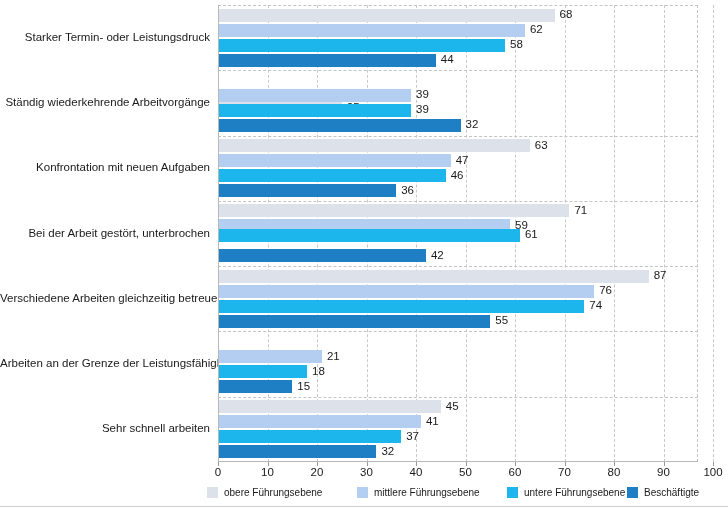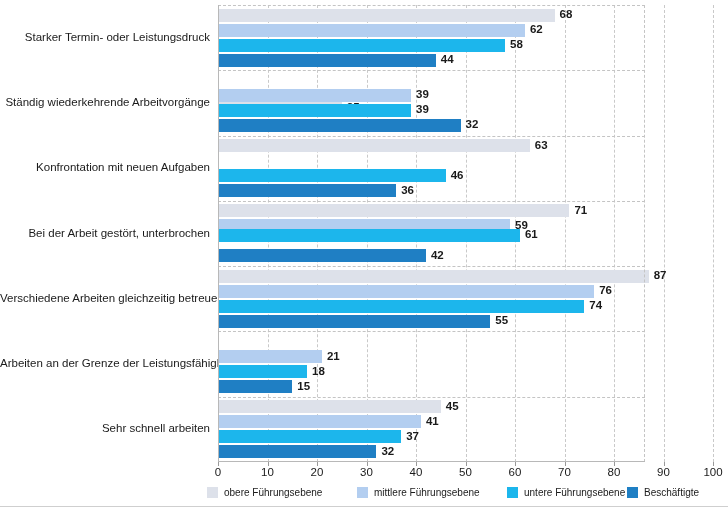--- a/index.html
+++ b/index.html
@@ -9,21 +9,21 @@
     font-family:"Liberation Sans","DejaVu Sans",sans-serif;
     overflow:hidden;
     position:relative;
   }
   #chart-root{position:absolute;left:0;top:0;width:728px;height:510px;}
 
   
   .plot-wrap{
     position:absolute;
     left:218px;top:5px;
-    width:427px;height:457px;font-weight:bold;
+    width:480px;height:457px;
   }
   .plot-area{
     position:absolute;left:0;top:0;width:100%;height:100%;
     background:#ffffff;
     box-sizing:border-box;
   }
   
   .frame-top,.frame-bottom,.frame-left,.frame-right{
     position:absolute;
   }
@@ -173,20 +173,24 @@
           </div>
           <div class="bar-row" style="position: absolute; left: 0px; top: 48.6429px; height: 13px;">
             <div class="bar" style="width: 242.55px; background: rgb(31, 127, 196);"></div>
             <span class="bar-label" style="left: 247.55px;">32</span>
           </div>
         </div>
         <div class="group" style="top: 130.571px; height: 65.2857px;">
           <div class="bar-row" style="position: absolute; left: 0px; top: 3.64286px; height: 13px;">
             <div class="bar" style="width: 311.85px; background: rgb(221, 225, 234);"></div>
             <span class="bar-label" style="left: 316.85px;">63</span>
+          </div>
+          <div class="bar-row" style="position: absolute; left: 0px; top: 18.6429px; height: 13px;">
+            <div class="bar" style="width: 232.65px; background: rgb(179, 206, 240);"></div>
+            <span class="bar-label" style="left: 237.65px;">47</span>
           </div>
           <div class="bar-row" style="position: absolute; left: 0px; top: 33.6429px; height: 13px;">
             <div class="bar" style="width: 227.7px; background: rgb(28, 182, 236);"></div>
             <span class="bar-label" style="left: 232.7px;">46</span>
           </div>
           <div class="bar-row" style="position: absolute; left: 0px; top: 48.6429px; height: 13px;">
             <div class="bar" style="width: 178.2px; background: rgb(31, 127, 196);"></div>
             <span class="bar-label" style="left: 183.2px;">36</span>
           </div>
         </div>

